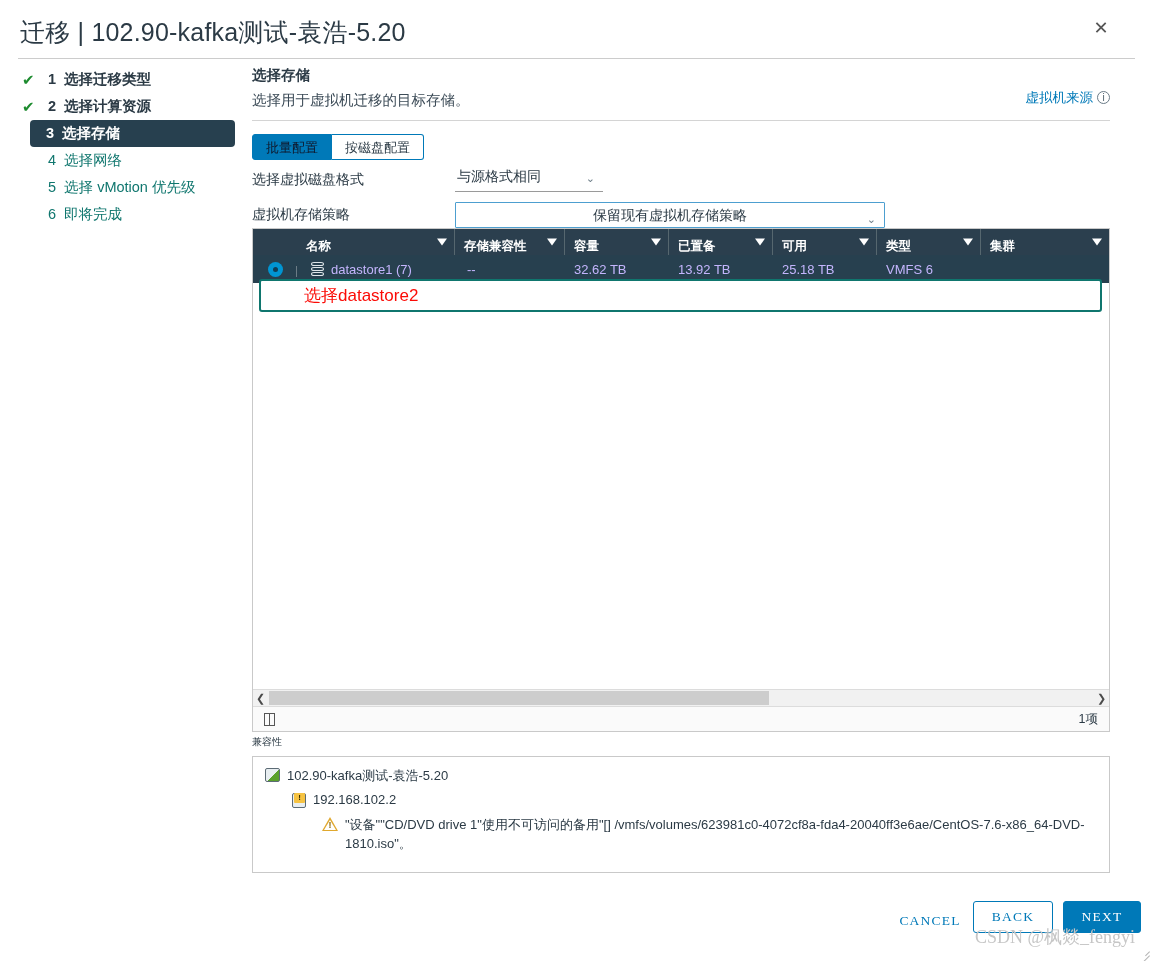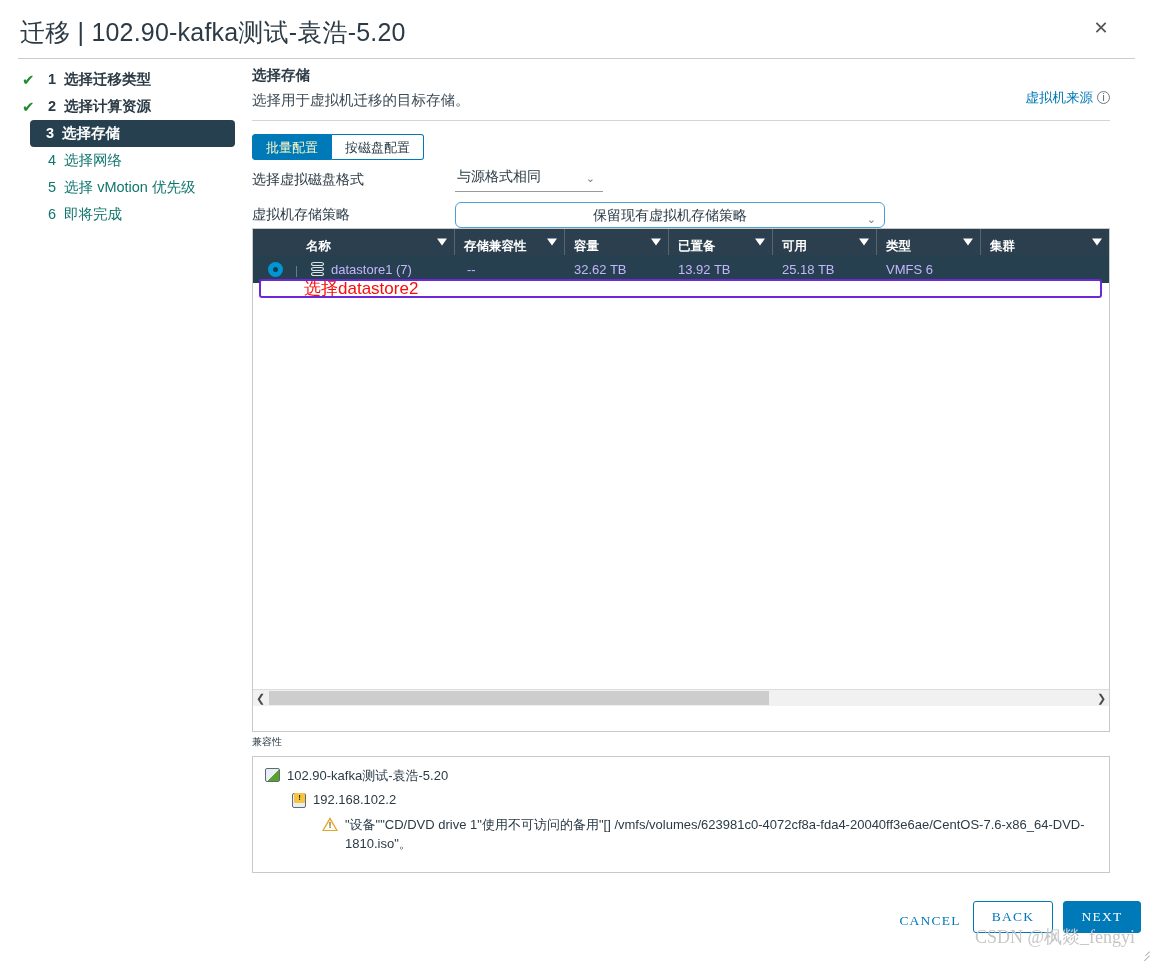--- a/index.html
+++ b/index.html
@@ -65,41 +65,41 @@
     border: 1px solid #6a7b87; color: #4b5c68; font-size: 10px; line-height: 11px;
     text-align: center; margin-left: 4px; vertical-align: 1px; font-style: normal;
   }
 
   
   .tabs { margin-top: 13px; display: flex; }
   .tab {
     height: 26px; line-height: 26px; padding: 0 13px; font-size: 13px;
     border: 1px solid #0079b8; cursor: pointer; background: #fff; color: #2b3a45;
   }
-  .tab.sel { background: #0079b8; color: #fef9c3; text-align: center; }
+  .tab.sel { background: #0079b8; color: #0f172a; text-align: center; }
   .tab:first-child { border-radius: 3px 0 0 3px; }
   .tab:last-child { border-radius: 0 3px 3px 0; border-left: none; }
 
   
   .frow { margin-top: 11px; height: 24px; position: relative; }
   .flabel {
     position: absolute; left: 0; top: 0; font-size: 14px; font-weight: 400;
     color: #2b3a45; white-space: nowrap;
   }
   .sel-plain {
     position: absolute; left: 203px; top: -3px; width: 148px; height: 24px;
     border: none; border-bottom: 1px solid #9a9a9a; background: transparent;
     font-size: 14px; color: #2b3a45; padding-left: 2px; cursor: pointer;
   }
   .sel-plain .caret, .sel-box .caret {
     position: absolute; right: 8px; top: 4px; color: #6d7d88; font-size: 11px;
   }
   .sel-box {
     position: absolute; left: 203px; top: -4px; width: 430px; height: 26px;
-    border: 1px solid #4d9fd0; border-radius: 6px; background: #fff;
+    border: 1px solid #4d9fd0; border-radius: 1px; background: #fff;
     font-size: 14px; color: #2b3a45; text-align: center; line-height: 24px;
     cursor: pointer;
   }
 
   
   .tbl {
     position: absolute; left: 252px; top: 228px; width: 858px; height: 504px;
     border: 1px solid #c9c9c9; background: #fff;
   }
   .tbl-head {
@@ -158,22 +158,22 @@
   .ds-ico:before, .ds-ico:after, .ds-ico span {
     content: ""; position: absolute; left: 0; width: 13px; height: 4px;
     border: 1px solid #dfe6ea; border-radius: 3px / 2px; box-sizing: border-box;
   }
   .ds-ico:before { top: 0; }
   .ds-ico span { top: 5px; display: block; }
   .ds-ico:after { top: 10px; }
 
   
   .annot {
-    position: absolute; left: 6px; top: 50px; width: 843px; height: 19px;
-    border: 2px solid #6d28d9; border-radius: 3px; background: #ffffff;
+    position: absolute; left: 6px; top: 50px; width: 843px; height: 33px;
+    border: 2px solid #0f766e; border-radius: 3px; background: #ffffff;
     display: flex; align-items: center; padding-left: 43px;
     font-size: 17px; color: #fb0b06;
   }
 
   
   .hsb {
     position: absolute; left: 0; bottom: 25px; width: 856px; height: 17px;
     background: #f1f1f1; border-top: 1px solid #dcdcdc;
   }
   .hsb .arr {
@@ -410,20 +410,24 @@
     <div class="annot">
       <span>选择datastore2</span>
     </div>
 
     <div class="hsb">
       <div class="arr l">❮</div>
       <div class="thumb"></div>
       <div class="arr r">❯</div>
     </div>
 
+    <div class="tbl-foot">
+      <span class="col-ico"></span>
+      <span>1项</span>
+    </div>
   </div>
 
   <div class="compat-label">兼容性</div>
   <div class="compat">
     <div class="cmp-l1">
       <span class="vm-ico"></span>
       <span>102.90-kafka测试-袁浩-5.20</span>
     </div>
     <div class="cmp-l2">
       <span class="host-ico"></span>

